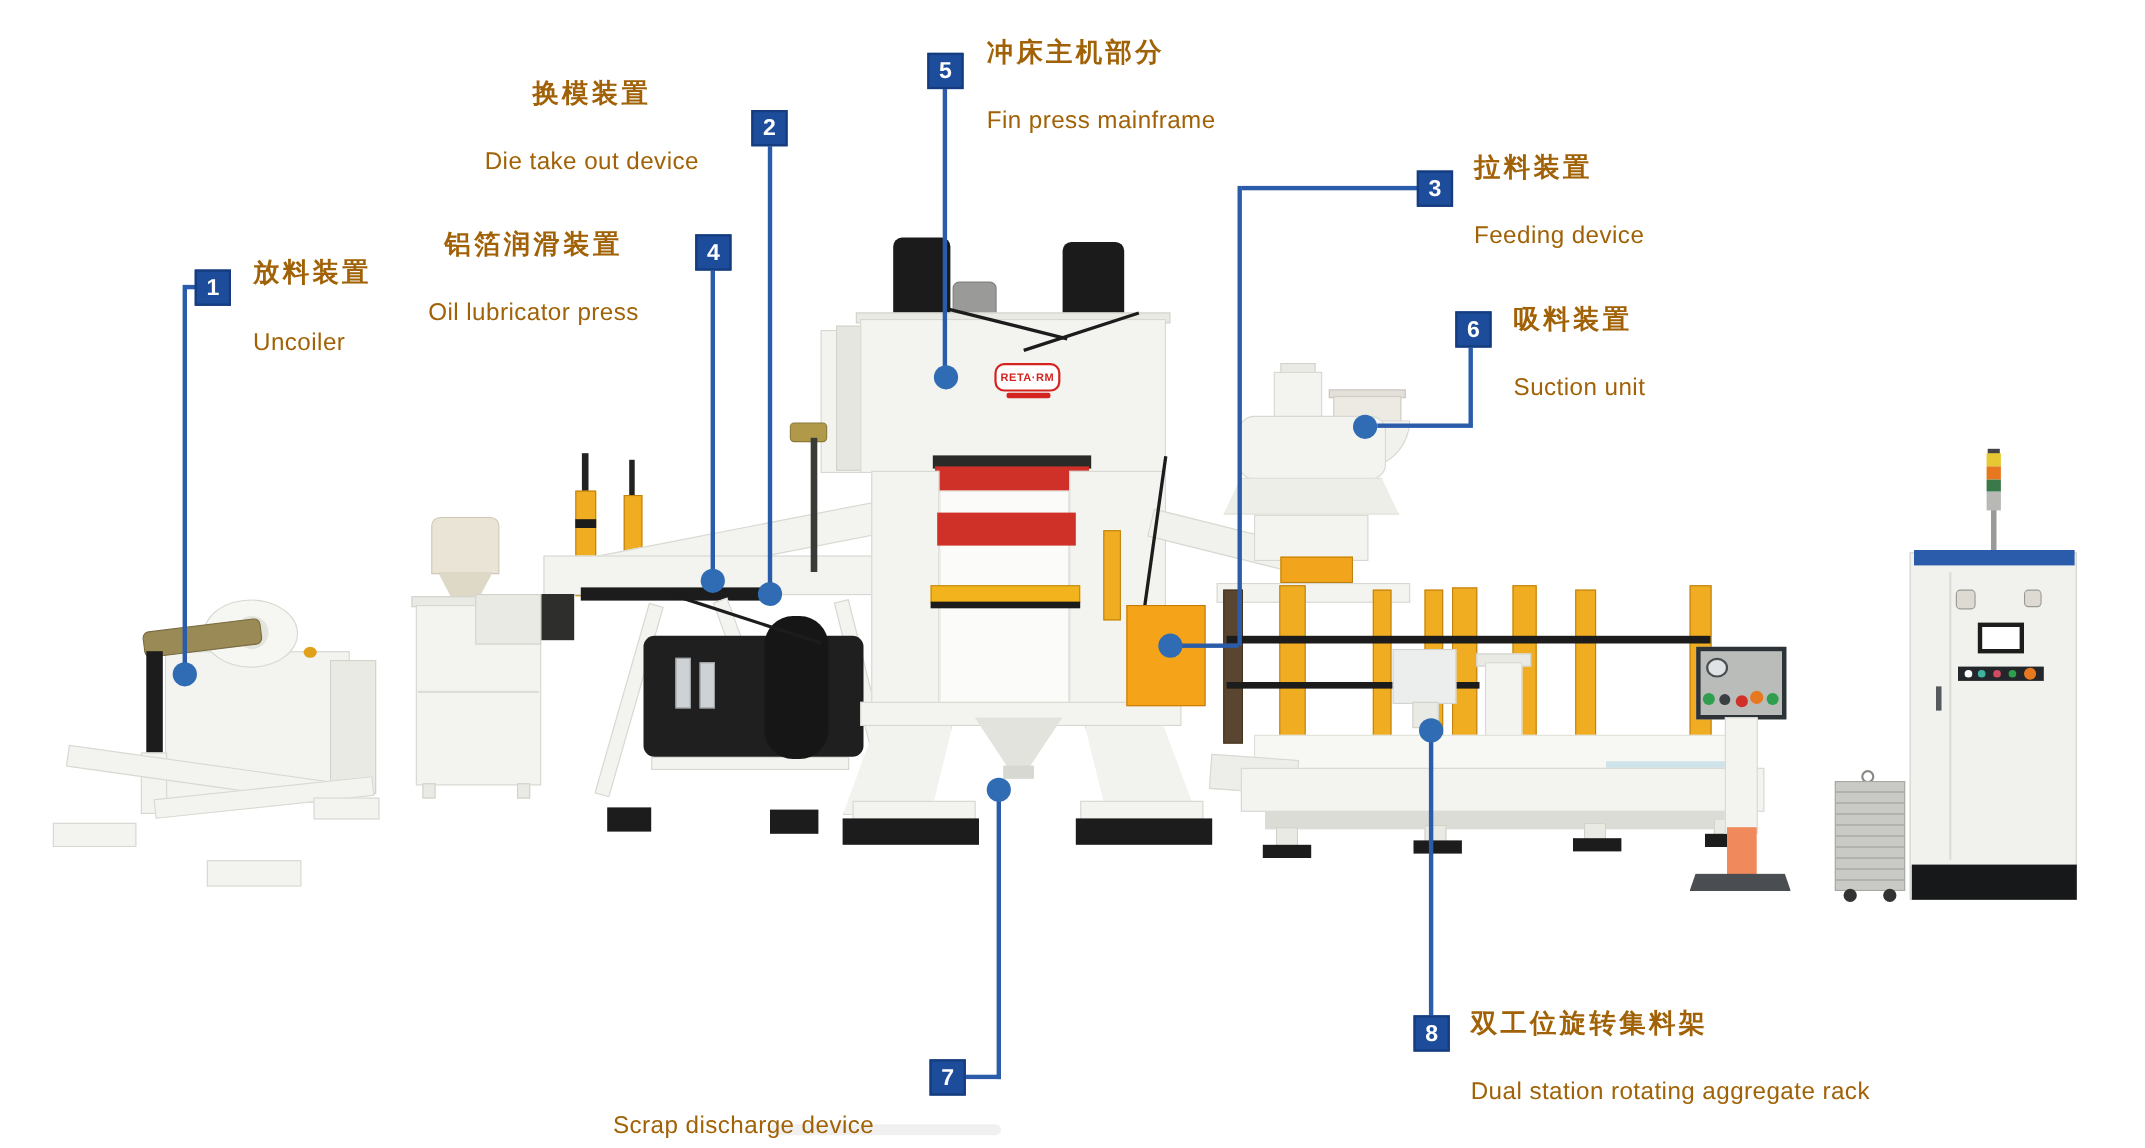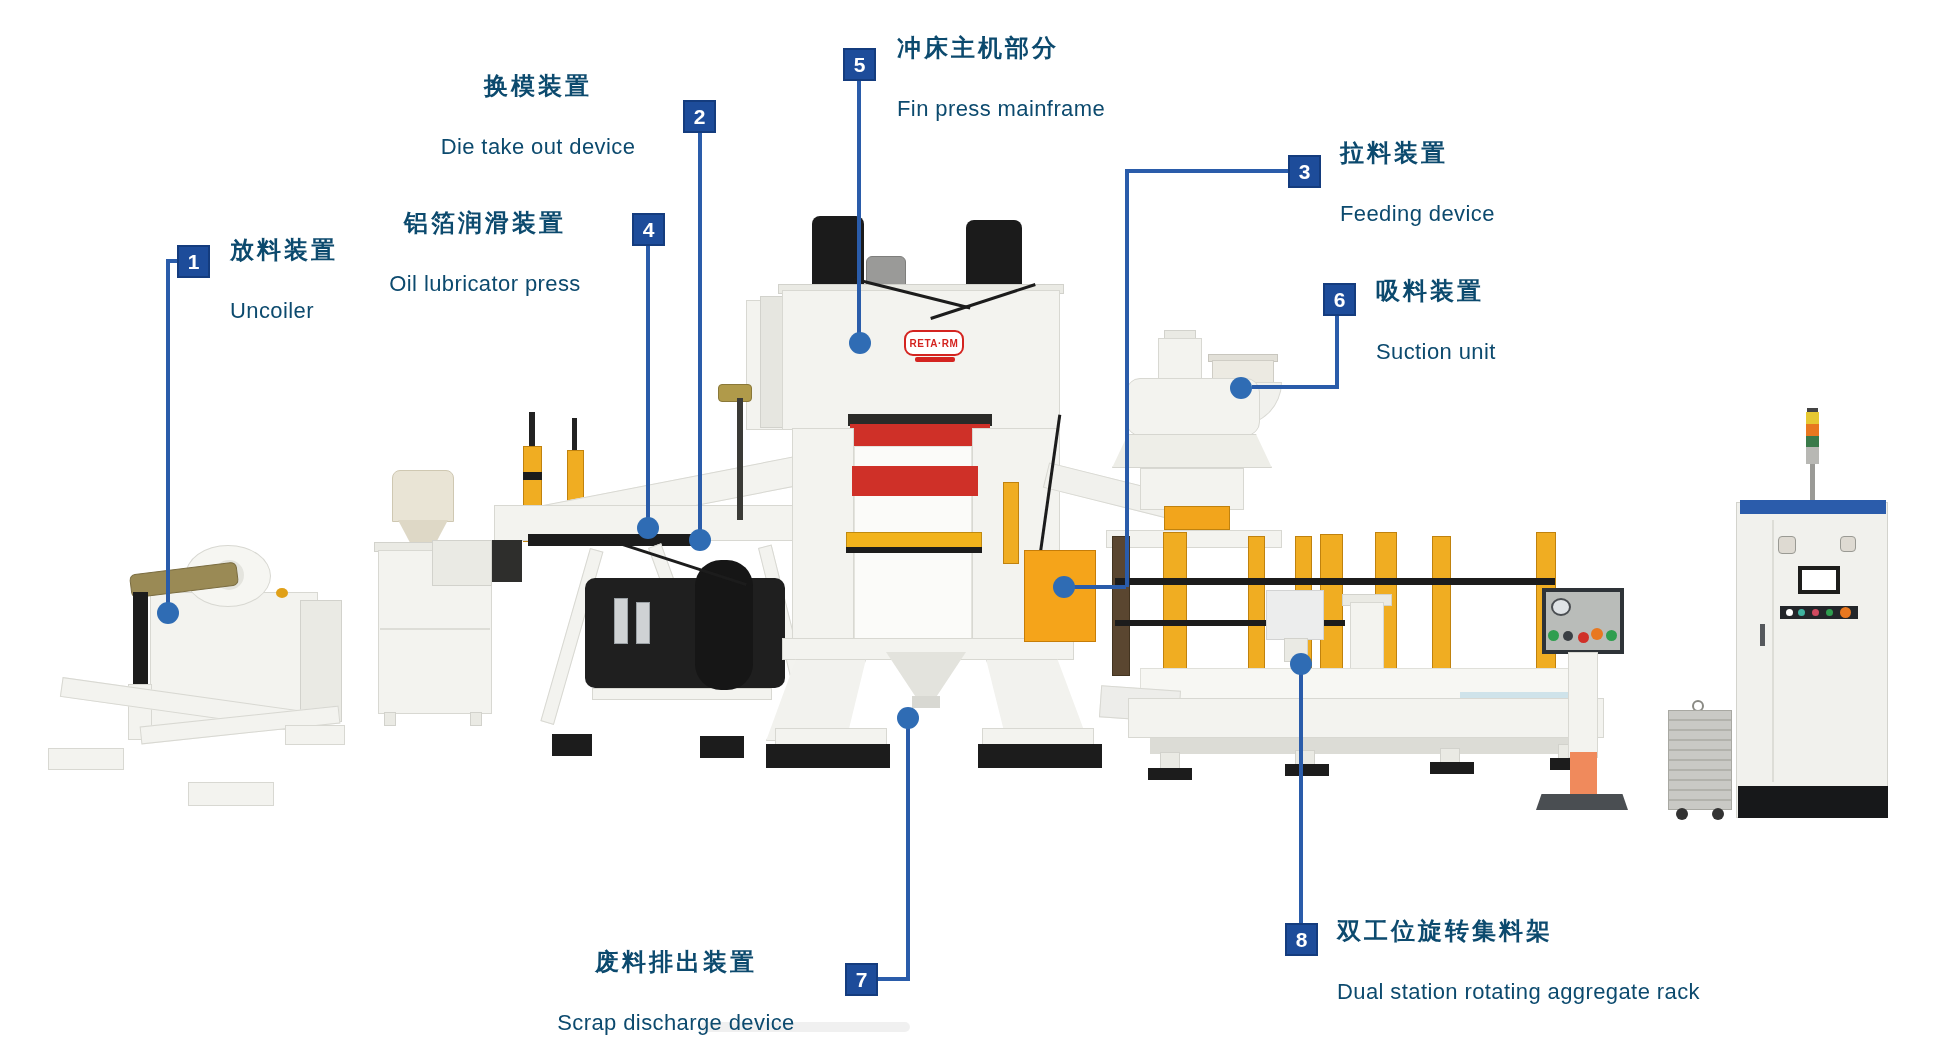--- a/index.html
+++ b/index.html
@@ -4,21 +4,21 @@
 <style>
   html,body{margin:0;padding:0;background:#ffffff;}
   #stage{position:relative;width:1950px;height:1044px;background:#ffffff;overflow:hidden;
          font-family:"Liberation Sans","DejaVu Sans",sans-serif;}
   .p{position:absolute;box-sizing:border-box;}
   
   .badge{position:absolute;width:33px;height:33px;background:#1d4c9a;border:2px solid #143c7e;
          color:#fff;font-size:21px;font-weight:bold;display:flex;align-items:center;justify-content:center;box-sizing:border-box;}
   .ln{position:absolute;background:#2a5caa;}
   .dot{position:absolute;width:22px;height:22px;border-radius:50%;background:#2f6cb4;}
-  .lbl{position:absolute;color:#0c4a6e;line-height:1.15;white-space:nowrap;}
+  .lbl{position:absolute;color:#a16207;line-height:1.15;white-space:nowrap;}
   .zh{font-size:24px;font-weight:bold;letter-spacing:3px;}
   .en{font-size:22px;letter-spacing:0.4px;margin-top:32px;}
   .ra{text-align:center;}
   
   .white{background:#f3f3ef;border:1px solid #d8d8d2;}
   .white2{background:#eaeae4;border:1px solid #d2d2cc;}
   .dark{background:#1c1c1c;}
   .yellow{background:#f0ad22;border:1px solid #c0820e;}
   .red{background:#cf3028;}
   .watermark{position:absolute;left:736px;top:448px;font-size:46px;letter-spacing:2px;
@@ -234,21 +234,21 @@
   <div class="dot" style="left:1230px;top:377px;"></div>
 
   <div class="ln" style="left:878px;top:977px;width:32px;height:4px;"></div>
   <div class="ln" style="left:906px;top:718px;width:4px;height:263px;"></div>
   <div class="dot" style="left:897px;top:707px;"></div>
 
   <div class="ln" style="left:1299px;top:664px;width:4px;height:259px;"></div>
   <div class="dot" style="left:1290px;top:653px;"></div>
 
   <div class="badge" style="left:177px;top:245px;">1</div>
-  <div class="lbl zh" style="left:230px;top:236px;">放料装置</div>
+  <div class="lbl zh" style="left:230px;top:236px;font-family:Liberation Mono, monospace;">放料装置</div>
   <div class="lbl en" style="left:230px;top:266px;">Uncoiler</div>
 
   <div class="badge" style="left:683px;top:100px;">2</div>
   <div class="lbl zh ra" style="left:413px;top:72px;width:250px;">换模装置</div>
   <div class="lbl en ra" style="left:413px;top:102px;width:250px;">Die take out device</div>
 
   <div class="badge" style="left:1288px;top:155px;">3</div>
   <div class="lbl zh" style="left:1340px;top:139px;">拉料装置</div>
   <div class="lbl en" style="left:1340px;top:169px;">Feeding device</div>
 
@@ -258,20 +258,19 @@
 
   <div class="badge" style="left:843px;top:48px;">5</div>
   <div class="lbl zh" style="left:897px;top:34px;">冲床主机部分</div>
   <div class="lbl en" style="left:897px;top:64px;">Fin press mainframe</div>
 
   <div class="badge" style="left:1323px;top:283px;">6</div>
   <div class="lbl zh" style="left:1376px;top:277px;">吸料装置</div>
   <div class="lbl en" style="left:1376px;top:307px;">Suction unit</div>
 
   <div class="badge" style="left:845px;top:963px;">7</div>
-  <div class="lbl zh ra" style="left:526px;top:948px;width:300px;">废料排出装置</div>
   <div class="lbl en ra" style="left:526px;top:978px;width:300px;">Scrap discharge device</div>
 
   <div class="badge" style="left:1285px;top:923px;">8</div>
   <div class="lbl zh" style="left:1337px;top:917px;">双工位旋转集料架</div>
   <div class="lbl en" style="left:1337px;top:947px;">Dual station rotating aggregate rack</div>
 
 </div>
 
 </body></html>

